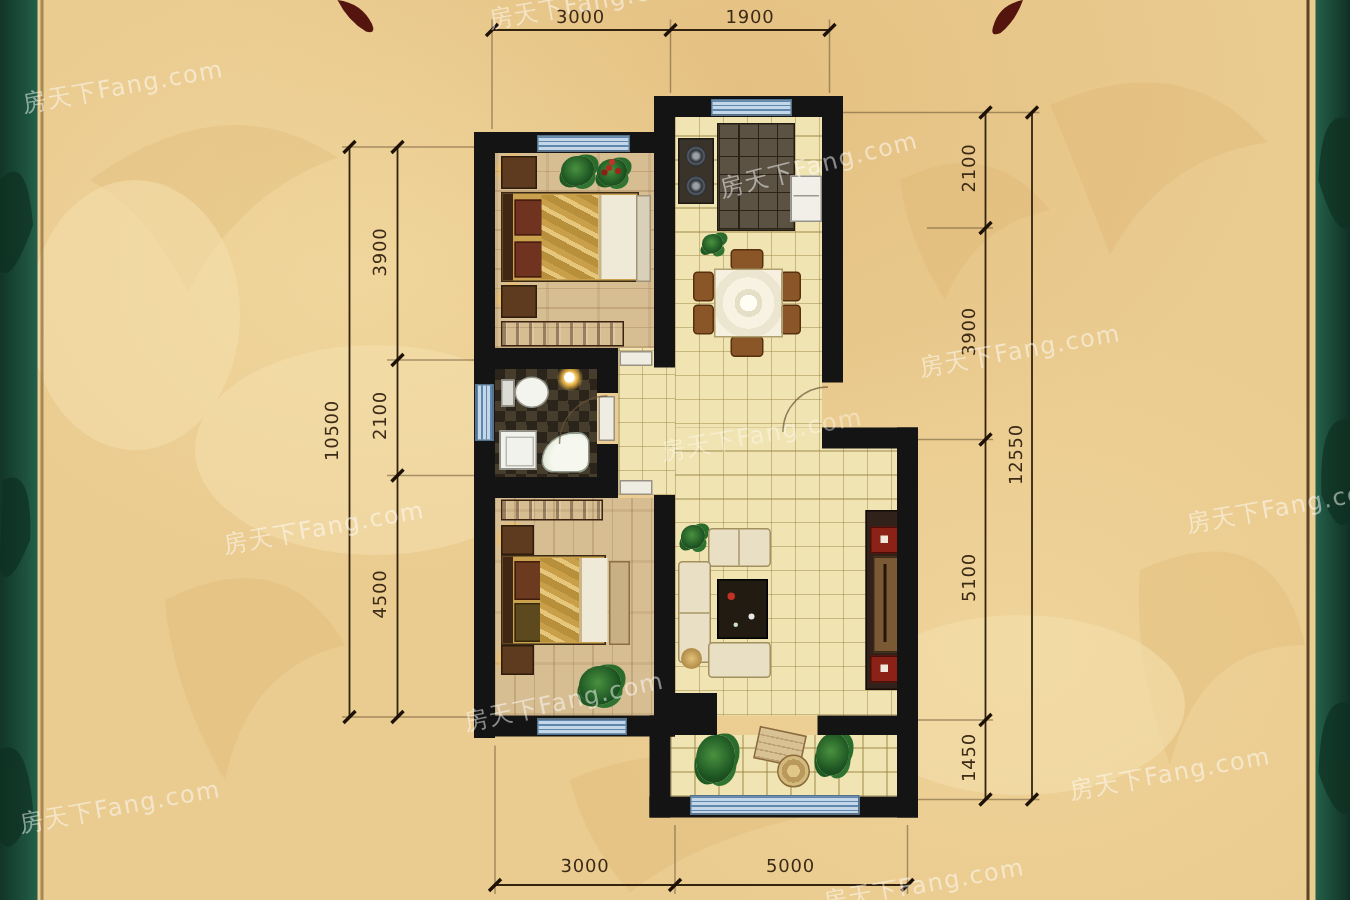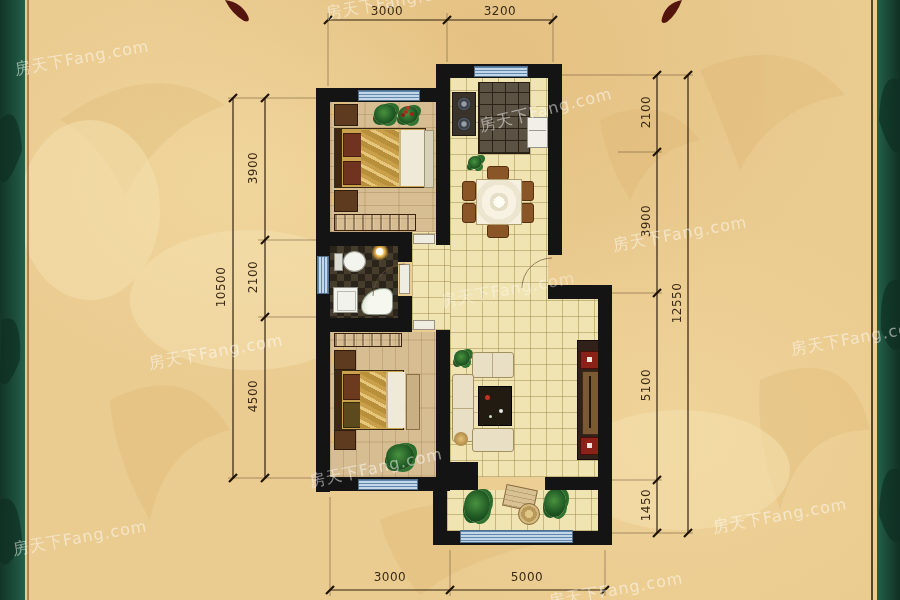--- a/index.html
+++ b/index.html
@@ -263,21 +263,21 @@
       <line x1="684" y1="79" x2="692" y2="71"></line>
         <line x1="684" y1="537" x2="692" y2="529"></line>
     </g>
     <g stroke="#6b5436" stroke-width="1" fill="none" opacity=".7">
       <path d="M 522 288 A 30 30 0 0 1 552 258"></path>
       <path d="M 373 296 A 32 32 0 0 1 405 264"></path>
     </g>
   </svg>
 
   <span class="dim" style="left:357px;top:4px;">3000</span>
-  <span class="dim" style="left:470px;top:4px;">3200</span>
+  <span class="dim" style="left:470px;top:4px;">1900</span>
   <span class="dim" style="left:360px;top:570px;">3000</span>
   <span class="dim" style="left:497px;top:570px;">5000</span>
   <span class="dim v" style="left:223px;top:161px;">3900</span>
   <span class="dim v" style="left:223px;top:270px;">2100</span>
   <span class="dim v" style="left:223px;top:389px;">4500</span>
   <span class="dim v" style="left:191px;top:280px;">10500</span>
   <span class="dim v" style="left:616px;top:105px;">2100</span>
   <span class="dim v" style="left:616px;top:214px;">3900</span>
   <span class="dim v" style="left:616px;top:378px;">5100</span>
   <span class="dim v" style="left:616px;top:498px;">1450</span>

